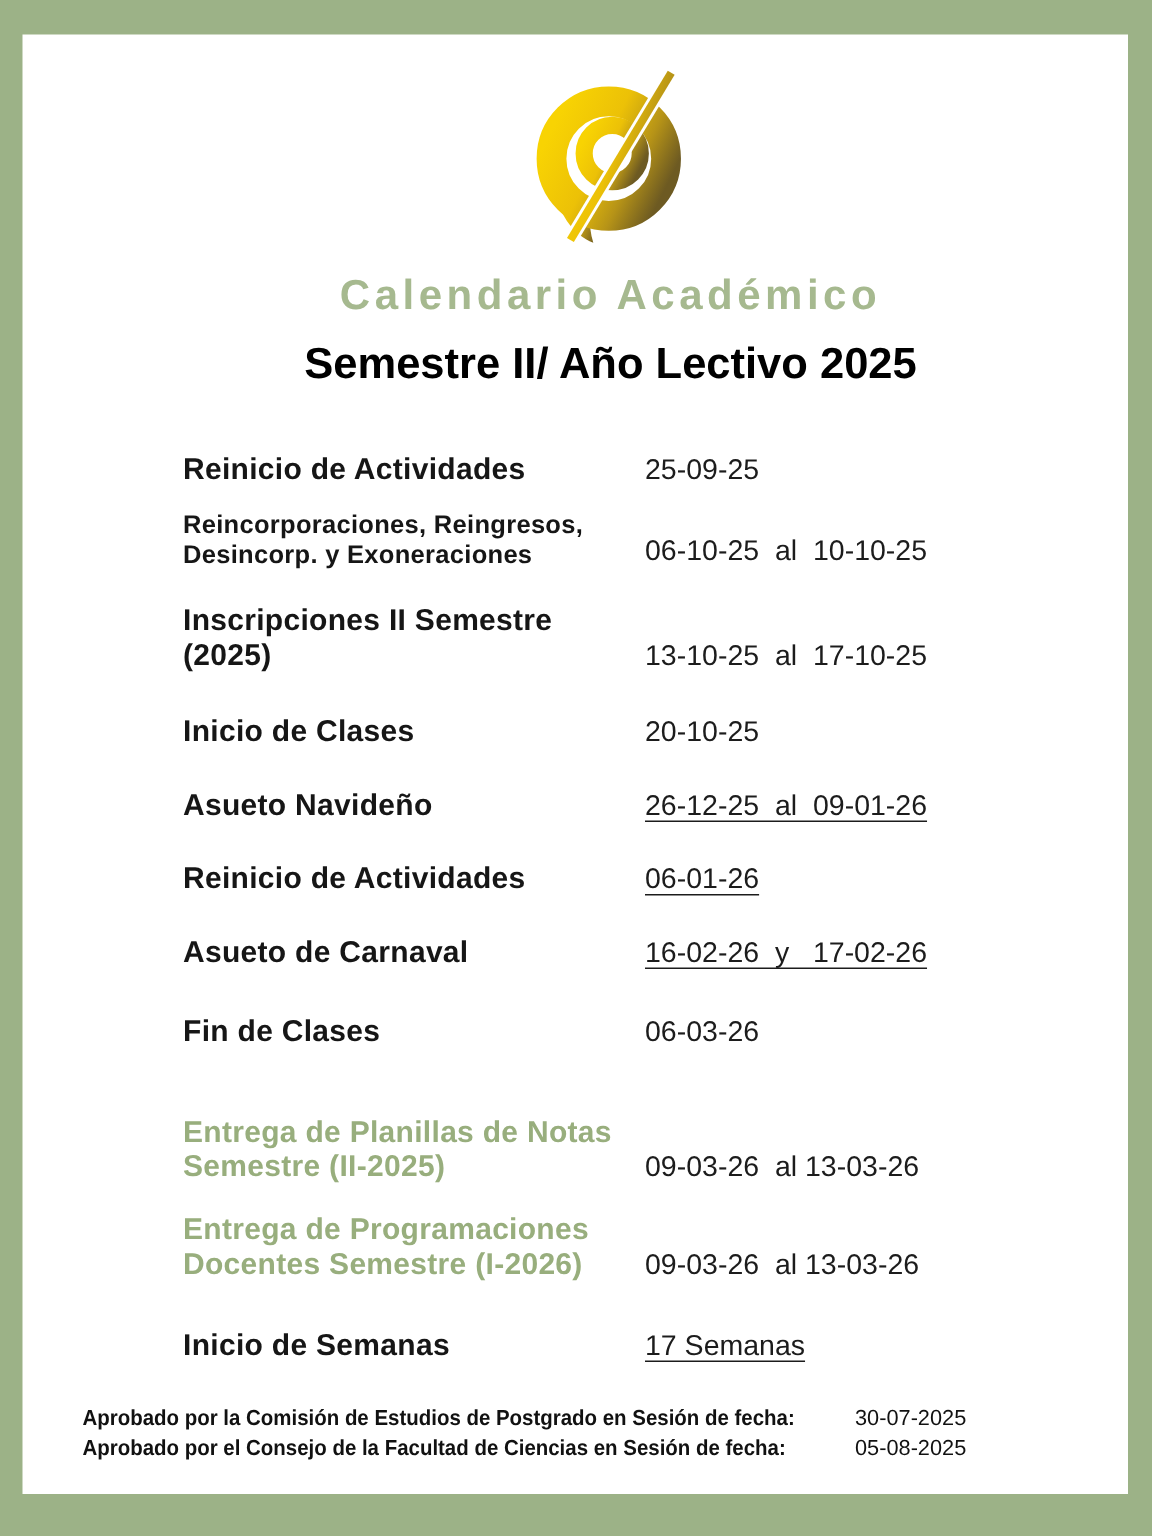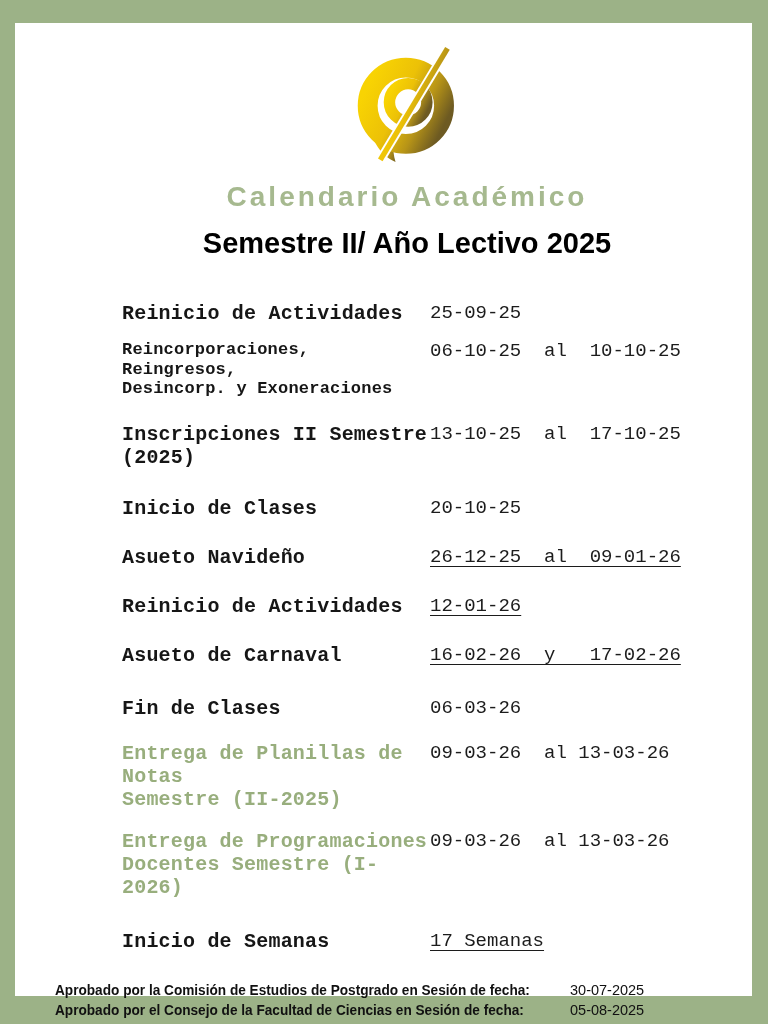--- a/index.html
+++ b/index.html
@@ -21,42 +21,42 @@
   .title {
     margin:12px 0 0; font-size:28px; line-height:45px; font-weight:bold;
     color:#a6b98f; letter-spacing:3px;
   }
   .subtitle {
     margin:8px 0 0; font-size:29px; line-height:32px; font-weight:bold;
     color:#000000; letter-spacing:0;
   }
   
   .schedule { margin:43px 0 0 107px; }
-  .row { display:flex; align-items:flex-start;font-family:Liberation Mono, monospace; }
+  .row { display:flex; align-items:flex-end; }
   .row-label {
     width:308px; font-weight:bold; font-size:20px; line-height:23px;
     color:#161616; white-space:pre-line; letter-spacing:0.2px;
   }
   .row-date {
     font-size:19px; line-height:23px; color:#1c1c1c; white-space:pre;
   }
   .row.small .row-label { font-size:17px; line-height:19.5px; }
   .row.green .row-label { color:#98ae7d; }
   .row.underline .row-date {
     text-decoration:underline; text-underline-offset:4px;
     text-decoration-thickness:1.3px;
   }
   .row:nth-child(1)  { margin-bottom:15px; }
   .row:nth-child(2)  { margin-bottom:24px; }
   .row:nth-child(3)  { margin-bottom:28px; }
   .row:nth-child(4)  { margin-bottom:26px; }
   .row:nth-child(5)  { margin-bottom:26px; }
   .row:nth-child(6)  { margin-bottom:26px; }
   .row:nth-child(7)  { margin-bottom:30px; }
-  .row:nth-child(8)  { margin-bottom:22px; }
+  .row:nth-child(8)  { margin-bottom:44px; }
   .row:nth-child(9)  { margin-bottom:19px; }
   .row:nth-child(10) { margin-bottom:31px; }
   
   .footer { margin:27px 0 0 40px; }
   .footer-line { display:flex; font-size:14.5px; line-height:20px; color:#111; }
   .footer-label {
     width:505px; font-weight:bold; white-space:nowrap;
     transform:scaleX(0.94); transform-origin:0 50%;
   }
   .footer-date { padding-left:10px; font-weight:normal; white-space:nowrap;text-align:center; }
@@ -116,21 +116,21 @@
       <div class="row-date">20-10-25</div>
     </div>
 
     <div class="row underline">
       <div class="row-label">Asueto Navideño</div>
       <div class="row-date">26-12-25  al  09-01-26</div>
     </div>
 
     <div class="row underline">
       <div class="row-label">Reinicio de Actividades</div>
-      <div class="row-date">12-01-26</div>
+      <div class="row-date">06-01-26</div>
     </div>
 
     <div class="row underline">
       <div class="row-label">Asueto de Carnaval</div>
       <div class="row-date">16-02-26  y   17-02-26</div>
     </div>
 
     <div class="row">
       <div class="row-label">Fin de Clases</div>
       <div class="row-date">06-03-26</div>

